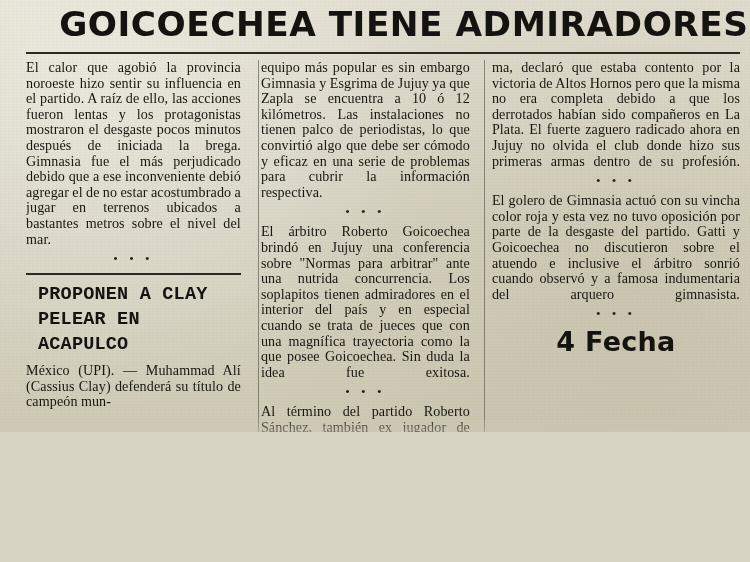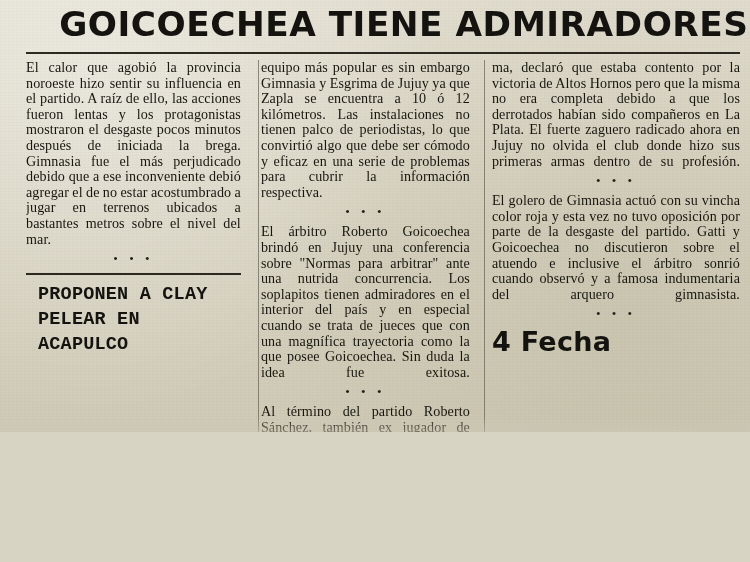--- a/index.html
+++ b/index.html
@@ -119,21 +119,21 @@
     letter-spacing: 0.2px;
     margin: 2px 0 6px 12px;
     text-align: left;
   }
   .bottom-head {
     font-family: "DejaVu Sans", sans-serif;
     font-weight: bold;
     font-size: 27px;
     color: #14130f;
     letter-spacing: 0.3px;
-    text-align: left;
+    text-align: center;
     margin-top: 6px;
   }
   .clip {
     overflow: hidden;
   }
   .fade-bottom {
     position: absolute;
     left: 0; right: 0; bottom: 0;
     height: 16px;
     background: linear-gradient(180deg, rgba(210,205,188,0) 0%, rgba(205,200,182,0.55) 100%);
@@ -151,20 +151,21 @@
 
   <div class="columns">
     <div class="vrule r1"></div>
     <div class="vrule r2"></div>
 
     <div class="col col-1 clip">
       <p class="body">El calor que agobió la provincia noroeste hizo sentir su influencia en el partido. A raíz de ello, las acciones fueron lentas y los protagonistas mostraron el desgaste pocos minutos después de iniciada la brega. Gimnasia fue el más perjudicado debido que a ese inconveniente debió agregar el de no estar acostumbrado a jugar en terrenos ubicados a bastantes metros sobre el nivel del mar.</p>
       <div class="dots">• • •</div>
       <div class="hrule"></div>
       <div class="subhead">PROPONEN A CLAY PELEAR EN ACAPULCO</div>
+      <p class="body last">México (UPI). — Muhammad Alí (Cassius Clay) defenderá su título de campeón mun-</p>
     </div>
 
     <div class="col col-2 clip">
       <p class="body">equipo más popular es sin embargo Gimnasia y Esgrima de Jujuy ya que Zapla se encuentra a 10 ó 12 kilómetros. Las instalaciones no tienen palco de periodistas, lo que convirtió algo que debe ser cómodo y eficaz en una serie de problemas para cubrir la información respectiva.</p>
       <div class="dots">• • •</div>
       <p class="body">El árbitro Roberto Goicoechea brindó en Jujuy una conferencia sobre "Normas para arbitrar" ante una nutrida concurrencia. Los soplapitos tienen admiradores en el interior del país y en especial cuando se trata de jueces que con una magnífica trayectoria como la que posee Goicoechea. Sin duda la idea fue exitosa.</p>
       <div class="dots">• • •</div>
       <p class="body last">Al término del partido Roberto Sánchez, también ex jugador de Militares y Esgri-</p>
     </div>
 

